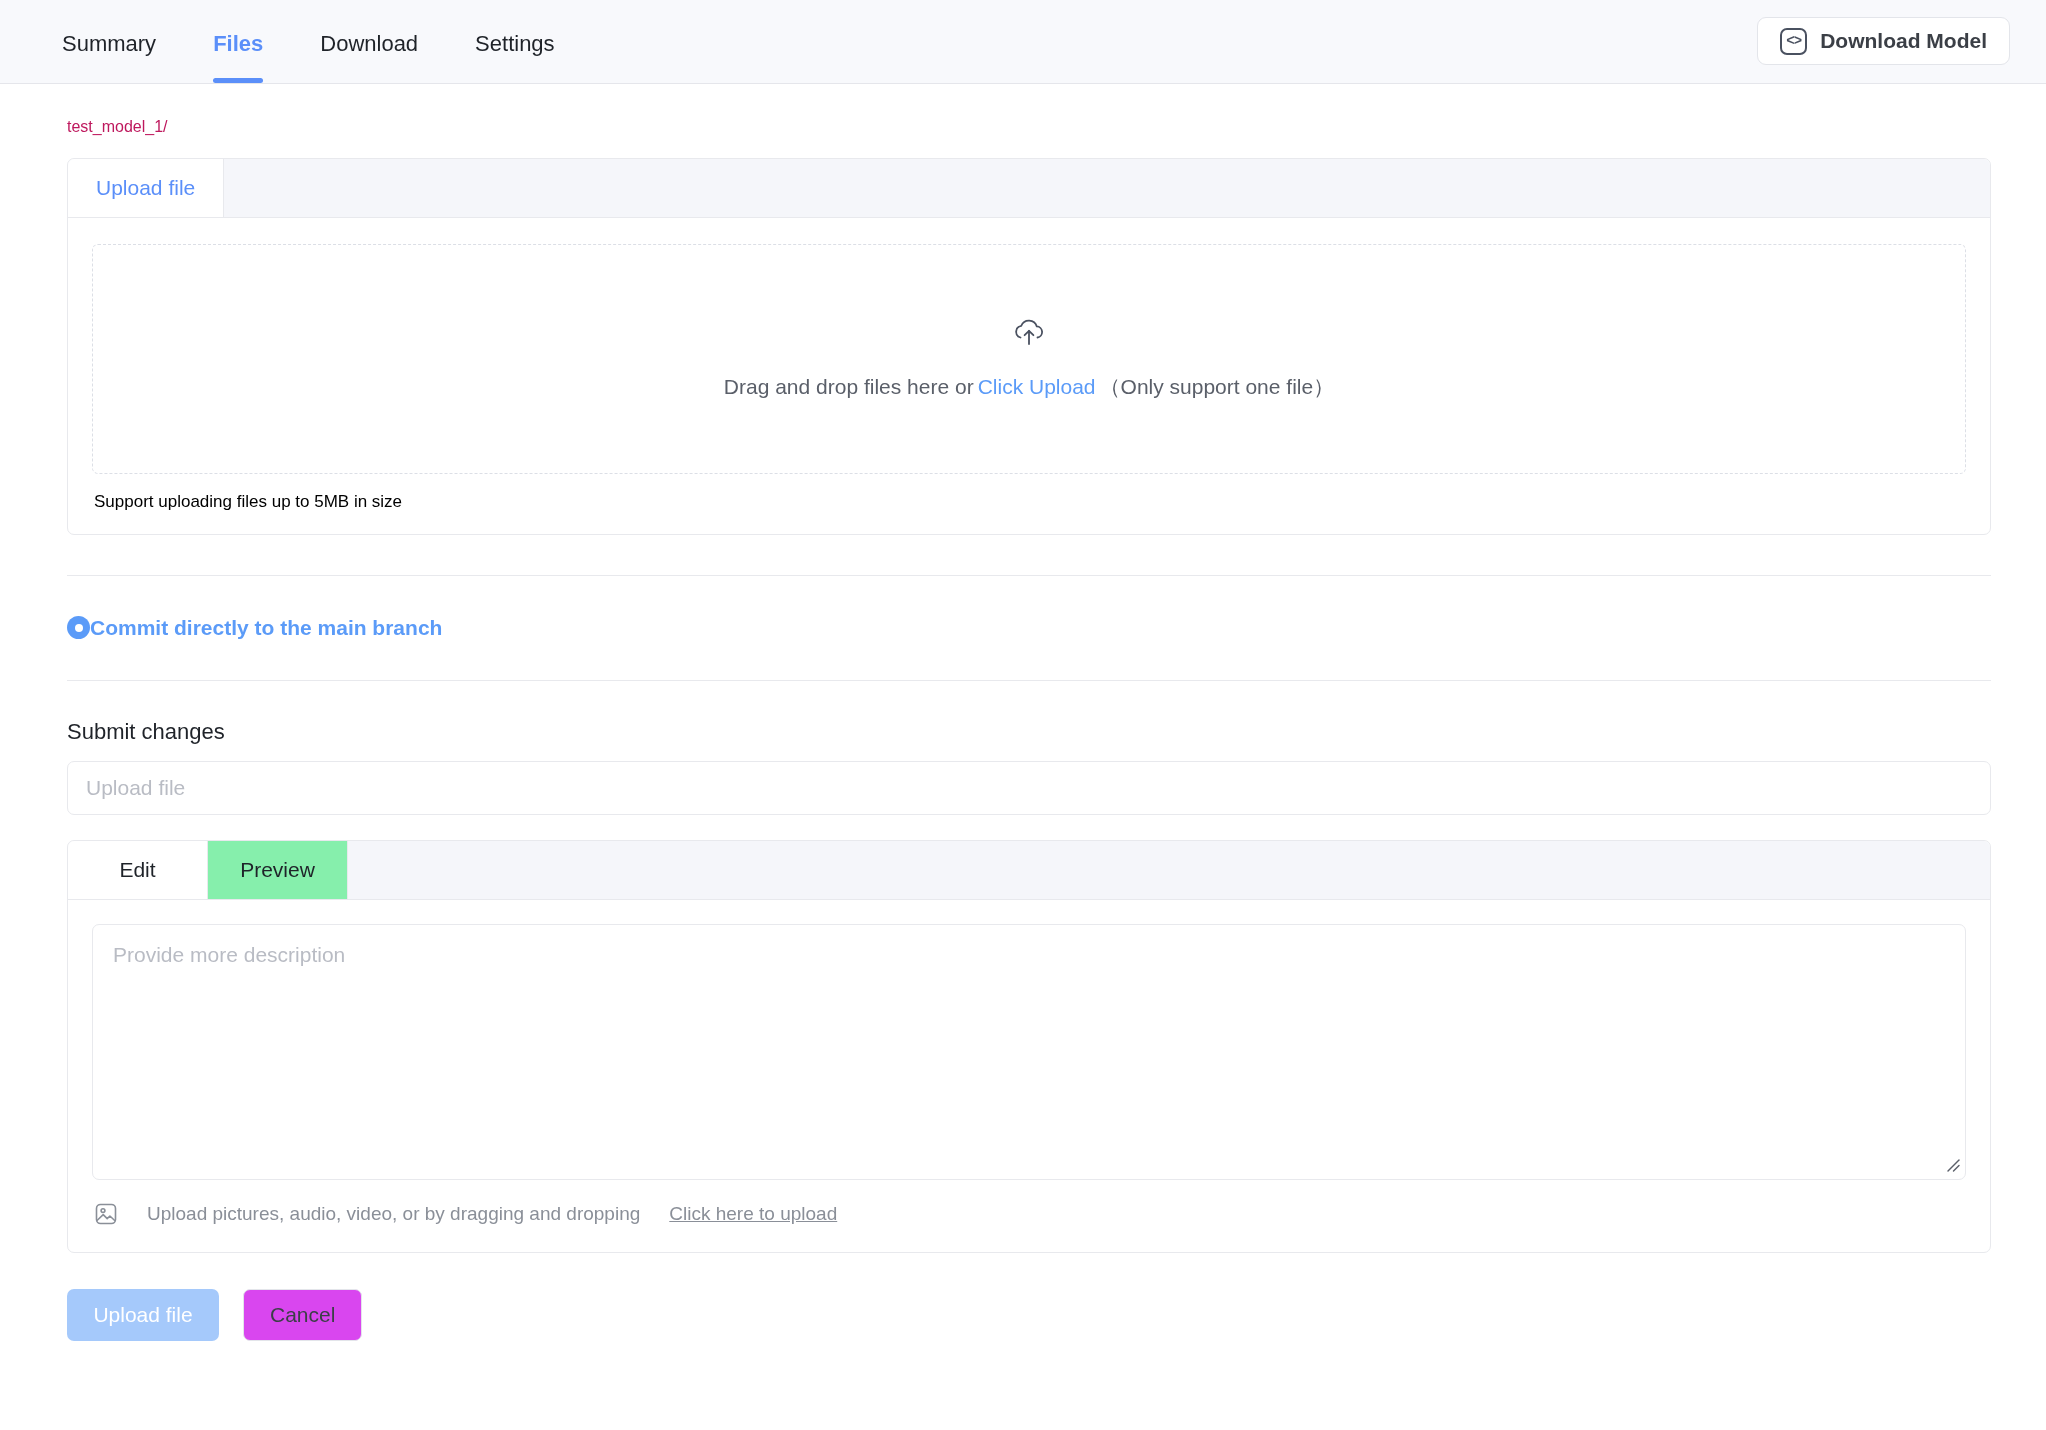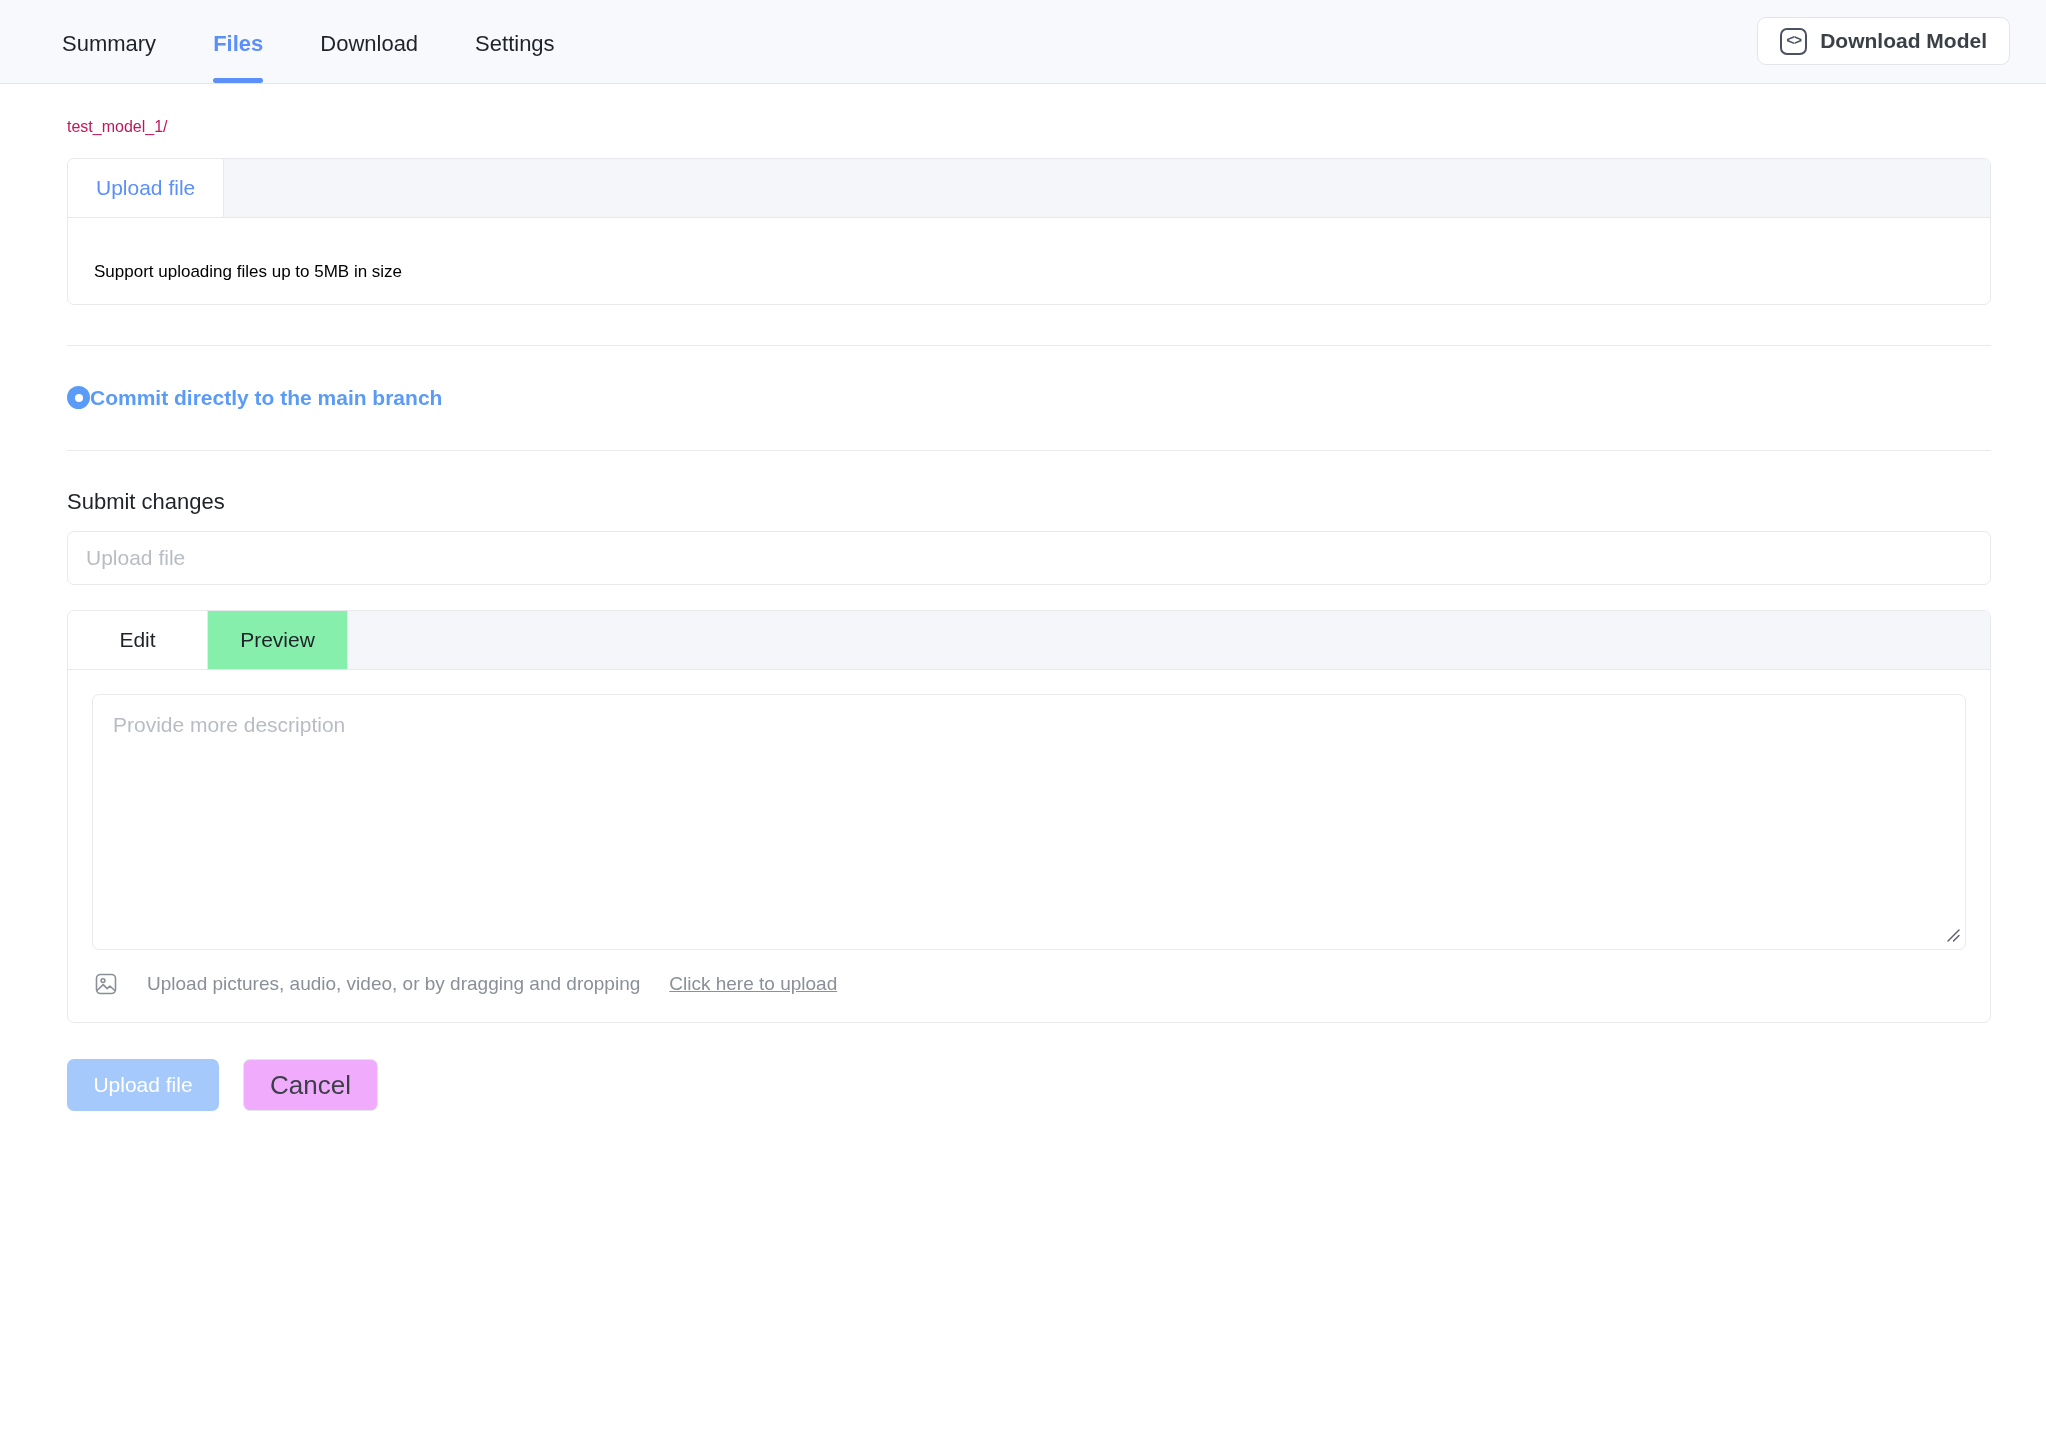--- a/index.html
+++ b/index.html
@@ -244,23 +244,23 @@
     font-size: 21px;
     border: none;
     border-radius: 7px;
     cursor: not-allowed;
     font-family: "Liberation Sans", sans-serif;
   }
   .btn-secondary {
     height: 52px;
     min-width: 118px;
     padding: 0 26px;
-    background: #f0abfc;
+    background: #d946ef;
     color: #3b3f46;
-    font-size: 26px;
+    font-size: 21px;
     border: 1px solid #e3e5ea;
     border-radius: 7px;
     cursor: pointer;
     font-family: "Liberation Sans", sans-serif;
   }
 </style>
 </head>
 <body>
 
 <div class="topbar">
@@ -297,20 +297,32 @@
   
   <div class="card">
     <div class="card-tabs">
       <div class="card-tab active-blue">
         <span>Upload file</span>
       </div>
       <div class="filler"></div>
     </div>
 
     <div class="card-body">
+      <div class="dropzone">
+        <svg class="cloud-icon" viewBox="0 0 34 30" fill="none" stroke="#4a5160" stroke-width="1.8" stroke-linecap="round" stroke-linejoin="round">
+          <path d="M8.5 20.5A6 6 0 0 1 9.3 8.8 8.2 8.2 0 0 1 24.8 9.4 5.6 5.6 0 0 1 25.5 20.5"></path>
+          <path d="M17 27V14"></path>
+          <path d="M12.6 18.2 17 13.8l4.4 4.4"></path>
+        </svg>
+        <div class="dz-text">
+          <span>Drag and drop files here or</span>
+          <span class="dz-link">Click Upload</span>
+          <span class="dz-paren">（Only support one file）</span>
+        </div>
+      </div>
       <div class="hint">Support uploading files up to 5MB in size</div>
     </div>
   </div>
 
   
   <div class="divider"></div>
 
   
   <div class="commit-row">
     <span class="radio">

